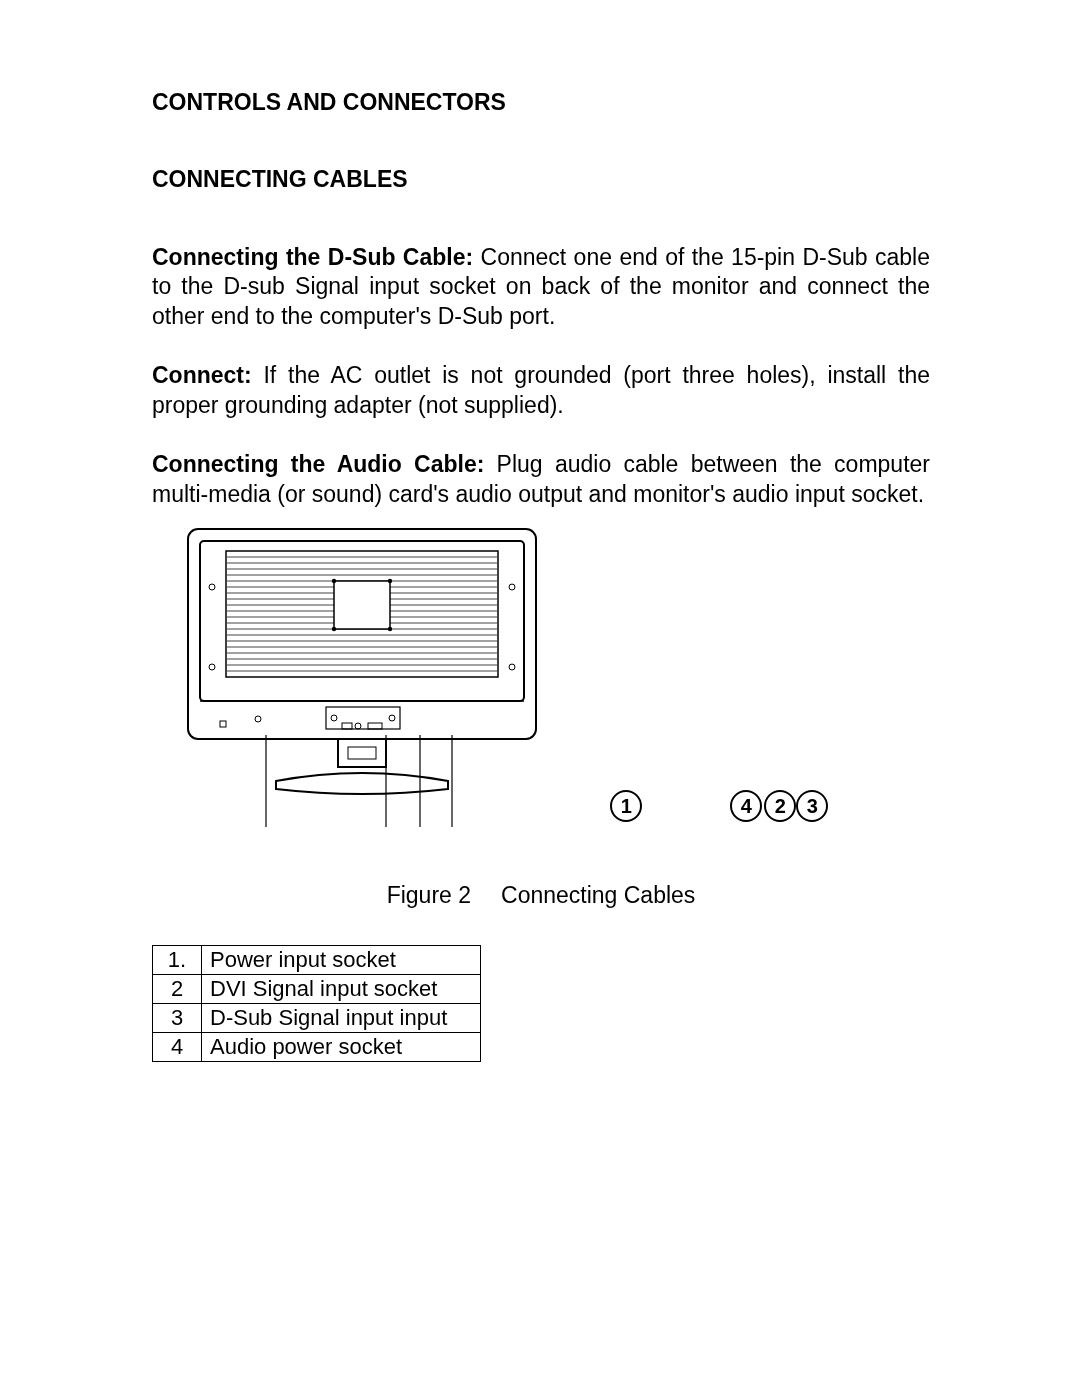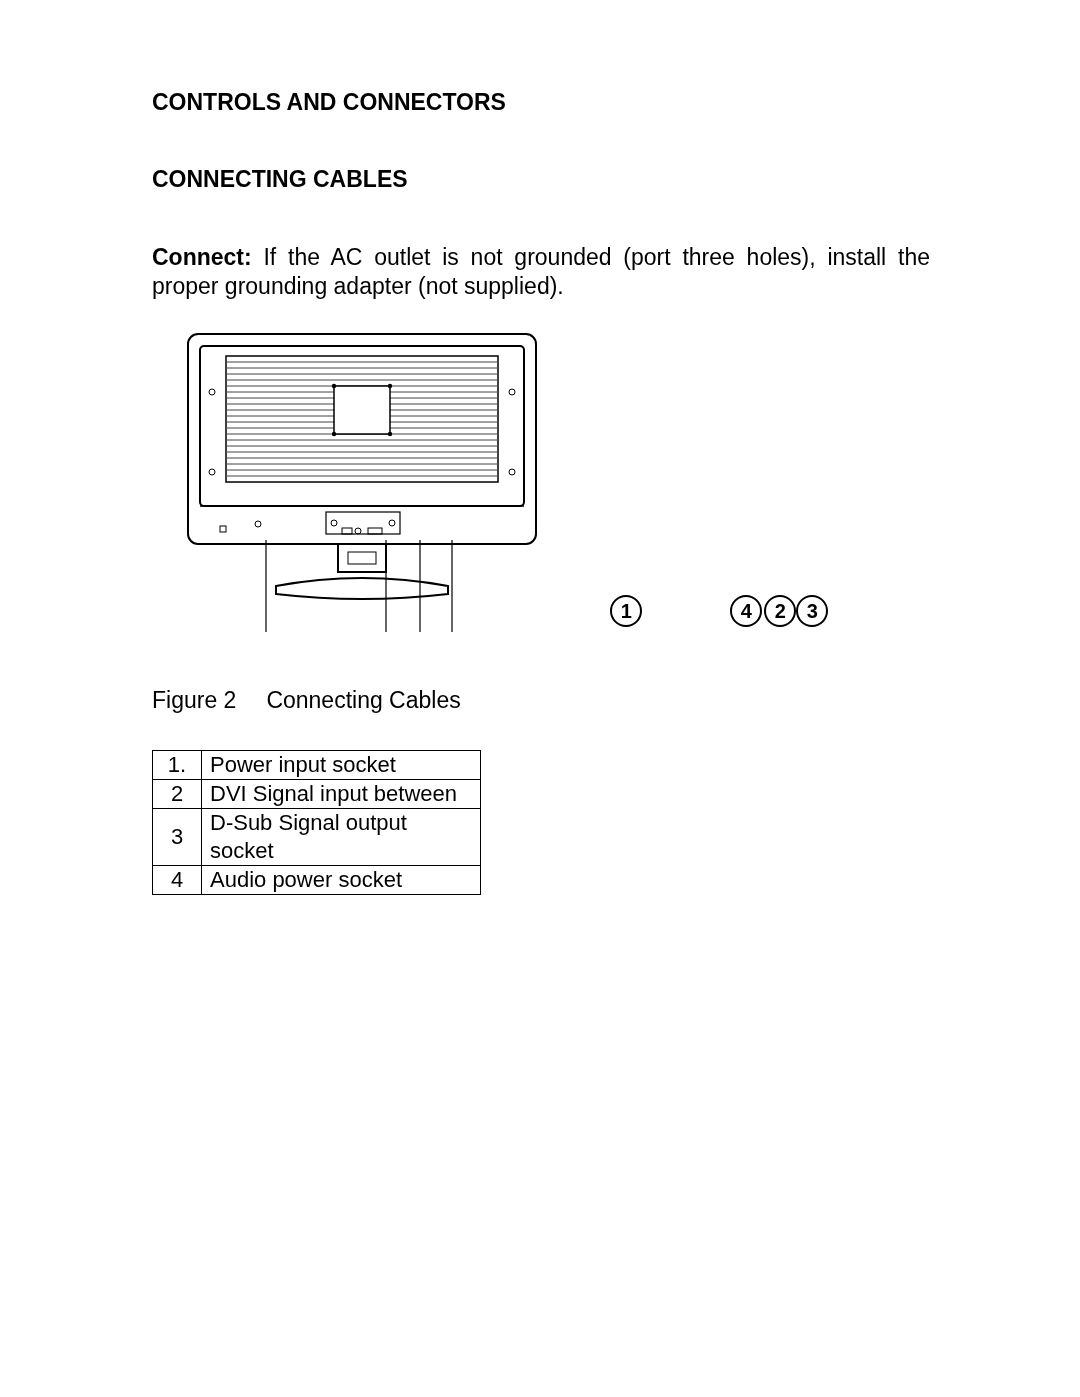--- a/index.html
+++ b/index.html
@@ -17,44 +17,50 @@
   .h2{font-weight:bold;margin-bottom:48px;}
   .para{margin-bottom:30px;text-align:justify;}
   .para .lead{font-weight:bold;}
   .para.last{margin-bottom:0;}
   .figwrap{width:100%;text-align:center;margin-top:18px;}
   .figimg{display:inline-block;width:352px;}
   .figimg svg{display:block;}
   .callouts{display:inline-block;width:352px;position:relative;height:42px;margin-top:4px;}
   .callouts .c{position:absolute;top:0;width:28px;height:28px;border:2px solid #000;border-radius:50%;
     font-weight:bold;font-size:20px;line-height:28px;text-align:center;}
-  .figcap{text-align:left;font-size:23px;margin-top:42px;}
+  .figcap{text-align:center;font-size:23px;margin-top:42px;}
   .figcap .gap{display:inline-block;width:30px;}
   .tblwrap{margin-top:34px;}
   table.legend{border-collapse:collapse;}
   table.legend td{border:1px solid #000;padding:0 8px;height:28px;font-size:22px;}
   table.legend td.num{width:32px;text-align:center;}
   table.legend td.lbl{width:262px;}
   .pgnum{position:absolute;left:0;width:1080px;text-align:center;top:1167px;font-size:23px;}
 </style>
 </head>
 <body>
 
 <div class="page">
 
   <div class="h1">CONTROLS AND CONNECTORS</div>
   <div class="h2">CONNECTING CABLES</div>
 
+  <div class="para">
+    <span class="lead">Connecting the D-Sub Cable: </span><span>Connect one end of the 15-pin D-Sub cable to the D-sub Signal input socket on back of the monitor and connect the other end to the computer's D-Sub port.</span>
+  </div>
 
 
   <div class="para">
     <span class="lead">Connect: </span><span>If the AC outlet is not grounded (port three holes), install the proper grounding adapter (not supplied).</span>
   </div>
 
 
+  <div class="para last">
+    <span class="lead">Connecting the Audio Cable: </span><span>Plug audio cable between the computer multi-media (or sound) card's audio output  and monitor's audio input socket.</span>
+  </div>
 
   <div class="figwrap">
     <div class="figimg">
       <svg viewBox="0 0 352 305" xmlns="http://www.w3.org/2000/svg">
 
         <rect x="2" y="2" width="348" height="210" rx="10" ry="10" fill="#fff" stroke="#000" stroke-width="2"></rect>
         <rect x="14" y="14" width="324" height="160" rx="4" ry="4" fill="#fff" stroke="#000" stroke-width="2"></rect>
 
         <rect x="40" y="24" width="272" height="126" fill="#fff" stroke="#000" stroke-width="1.5"></rect>
         <g stroke="#444" stroke-width="1">
@@ -126,25 +132,25 @@
 
   <div class="tblwrap">
     <table class="legend">
       <tbody>
           <tr>
         <td class="num">1.</td>
         <td class="lbl">Power  input socket</td>
       </tr>
       <tr>
         <td class="num">2</td>
-        <td class="lbl">DVI  Signal input between</td>
+        <td class="lbl">DVI  Signal input socket</td>
       </tr>
       <tr>
         <td class="num">3</td>
-        <td class="lbl">D-Sub Signal output socket</td>
+        <td class="lbl">D-Sub Signal input input</td>
       </tr>
       <tr>
         <td class="num">4</td>
         <td class="lbl">Audio power socket</td>
       </tr>
     </tbody>
       </table>
   </div>
 
   <div class="pgnum">6</div>

